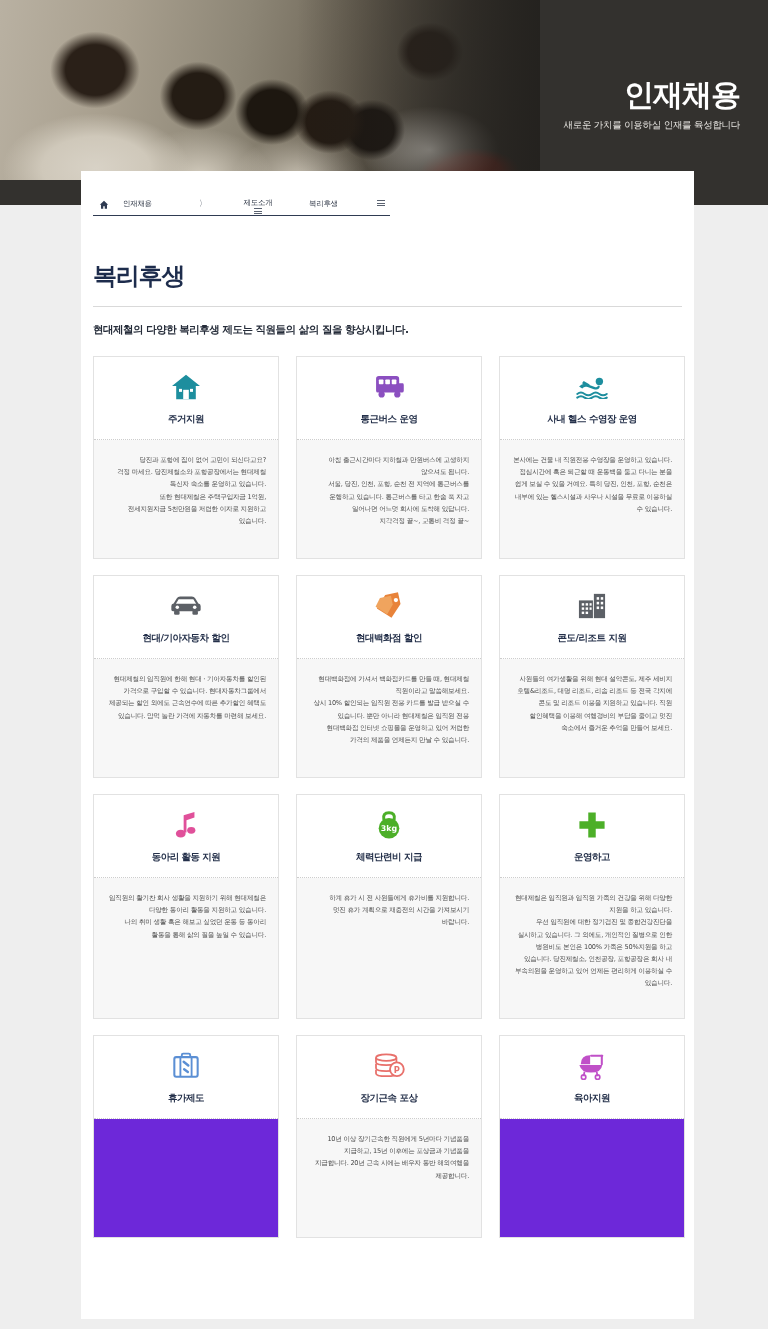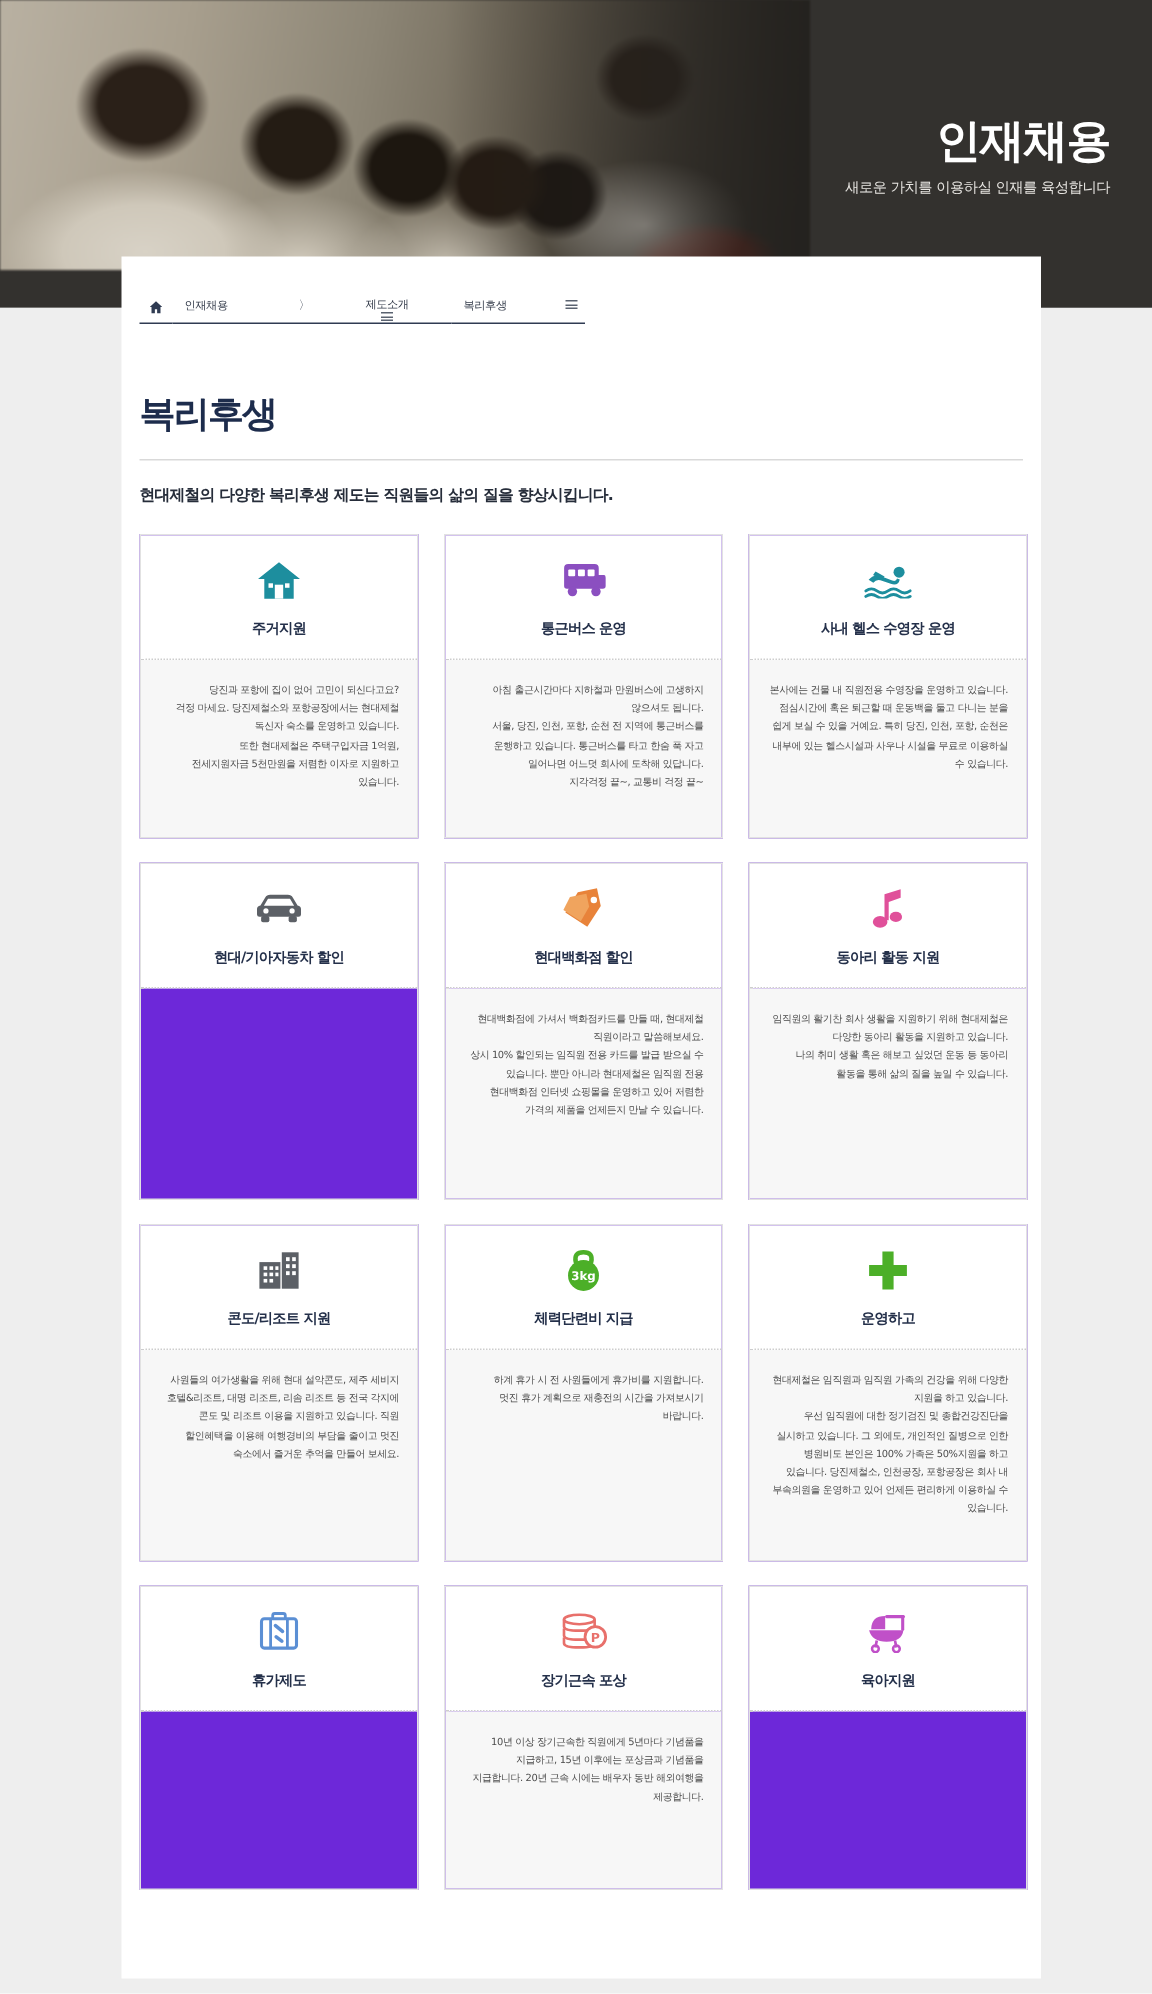--- a/index.html
+++ b/index.html
@@ -345,53 +345,39 @@
             <path d="M2 16 L2 12 Q2 10 4.5 9.4 L8 3.6 Q9 1.6 11.6 1.6 L24.4 1.6 Q27 1.6 28 3.6 L31.5 9.4 Q34 10 34 12 L34 16 Q34 17.6 32.2 17.6 L3.8 17.6 Q2 17.6 2 16 Z" fill="#5c6066"></path>
             <path d="M10 4.6 L26 4.6 L29 9.6 L7 9.6 Z" fill="#ffffff"></path>
             <circle cx="8.5" cy="13.4" r="1.9" fill="#ffffff"></circle>
             <circle cx="27.5" cy="13.4" r="1.9" fill="#ffffff"></circle>
             <rect x="5" y="17" width="6" height="4.6" rx="1.4" fill="#5c6066"></rect>
             <rect x="25" y="17" width="6" height="4.6" rx="1.4" fill="#5c6066"></rect>
           </svg>
         </div>
         <div class="card-title">현대/기아자동차 할인</div>
       </div>
+      <div class="card-body">
+        <p class="card-text">현대제철의 임직원에 한해 현대 · 기아자동차를 할인된 가격으로 구입할 수 있습니다. 현대자동차그룹에서 제공되는 할인 외에도 근속연수에 따른 추가할인 혜택도 있습니다. 맘먹 놀란 가격에 자동차를 마련해 보세요.</p>
+      </div>
     </div>
 
     <div class="card r2">
       <div class="card-head">
         <div class="card-icon">
           <svg width="30" height="28" viewBox="0 0 32 30">
             <path d="M14.5 2.5 L28.5 2.5 L28.5 15.5 L16 28 L2.8 14.8 Z" fill="#e8833a" transform="rotate(-12 16 15)"></path>
             <circle cx="23.4" cy="8.6" r="2.3" fill="#ffffff"></circle>
             <path d="M8 5.5 L20 5.5 L20 15 L12 24 L1.5 13.5 Z" fill="#f0a45e" transform="rotate(-12 12 14)"></path>
           </svg>
         </div>
         <div class="card-title">현대백화점 할인</div>
       </div>
       <div class="card-body">
         <p class="card-text">현대백화점에 가셔서 백화점카드를 만들 때, 현대제철 직원이라고 말씀해보세요.
 상시 10% 할인되는 임직원 전용 카드를 발급 받으실 수 있습니다. 뿐만 아니라 현대제철은 임직원 전용 현대백화점 인터넷 쇼핑몰을 운영하고 있어 저렴한 가격의 제품을 언제든지 만날 수 있습니다.</p>
-      </div>
-    </div>
-
-    <div class="card r3">
-      <div class="card-head">
-        <div class="card-icon">
-          <svg width="26" height="30" viewBox="0 0 26 32">
-            <path d="M10.5 24 L10.5 5.5 L22 2 L22 8 L13.5 11 L13.5 24 Z" fill="#e0509a"></path>
-            <ellipse cx="7.4" cy="25.2" rx="5.2" ry="4.2" fill="#e0509a"></ellipse>
-            <ellipse cx="18.6" cy="21.6" rx="4.4" ry="3.6" fill="#e0509a"></ellipse>
-          </svg>
-        </div>
-        <div class="card-title">동아리 활동 지원</div>
-      </div>
-      <div class="card-body">
-        <p class="card-text">임직원의 활기찬 회사 생활을 지원하기 위해 현대제철은 다양한 동아리 활동을 지원하고 있습니다.
-나의 취미 생활 혹은 해보고 싶었던 운동 등 동아리 활동을 통해 삶의 질을 높일 수 있습니다.</p>
       </div>
     </div>
 
     <div class="card r2">
       <div class="card-head">
         <div class="card-icon">
           <svg width="30" height="28" viewBox="0 0 32 30">
             <rect x="2" y="9" width="15" height="19" fill="#5c6066"></rect>
             <rect x="18" y="2" width="12" height="26" fill="#5c6066"></rect>
             <rect x="5" y="12" width="2.6" height="2.6" fill="#ffffff"></rect>
@@ -413,20 +399,37 @@
         <div class="card-title">콘도/리조트 지원</div>
       </div>
       <div class="card-body">
         <p class="card-text">사원들의 여가생활을 위해 현대 설악콘도, 제주 세비지 호텔&amp;리조트, 대명 리조트, 리솜 리조트 등 전국 각지에 콘도 및 리조트 이용을 지원하고 있습니다. 직원 할인혜택을 이용해 여행경비의 부담을 줄이고 멋진 숙소에서 즐거운 추억을 만들어 보세요.</p>
       </div>
     </div>
 
     <div class="card r3">
       <div class="card-head">
         <div class="card-icon">
+          <svg width="26" height="30" viewBox="0 0 26 32">
+            <path d="M10.5 24 L10.5 5.5 L22 2 L22 8 L13.5 11 L13.5 24 Z" fill="#e0509a"></path>
+            <ellipse cx="7.4" cy="25.2" rx="5.2" ry="4.2" fill="#e0509a"></ellipse>
+            <ellipse cx="18.6" cy="21.6" rx="4.4" ry="3.6" fill="#e0509a"></ellipse>
+          </svg>
+        </div>
+        <div class="card-title">동아리 활동 지원</div>
+      </div>
+      <div class="card-body">
+        <p class="card-text">임직원의 활기찬 회사 생활을 지원하기 위해 현대제철은 다양한 동아리 활동을 지원하고 있습니다.
+나의 취미 생활 혹은 해보고 싶었던 운동 등 동아리 활동을 통해 삶의 질을 높일 수 있습니다.</p>
+      </div>
+    </div>
+
+    <div class="card r3">
+      <div class="card-head">
+        <div class="card-icon">
           <svg width="28" height="30" viewBox="0 0 28 32">
             <path d="M8.5 10 Q7 3 14 3 Q21 3 19.5 10" stroke="#4caf28" stroke-width="3.2" fill="none" stroke-linecap="round"></path>
             <ellipse cx="14" cy="19.5" rx="11" ry="11" fill="#4caf28"></ellipse>
             <text x="14" y="22.6" text-anchor="middle" font-family="DejaVu Sans, sans-serif" font-size="8.4" font-weight="bold" fill="#ffffff">3kg</text>
           </svg>
         </div>
         <div class="card-title">체력단련비 지급</div>
       </div>
       <div class="card-body">
         <p class="card-text">하계 휴가 시 전 사원들에게 휴가비를 지원합니다.

